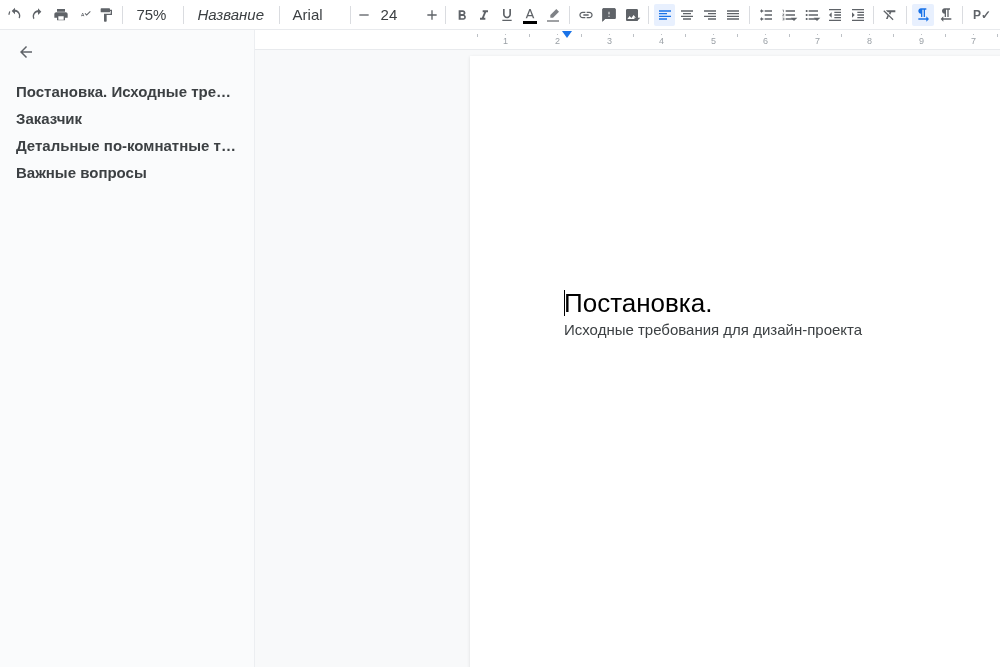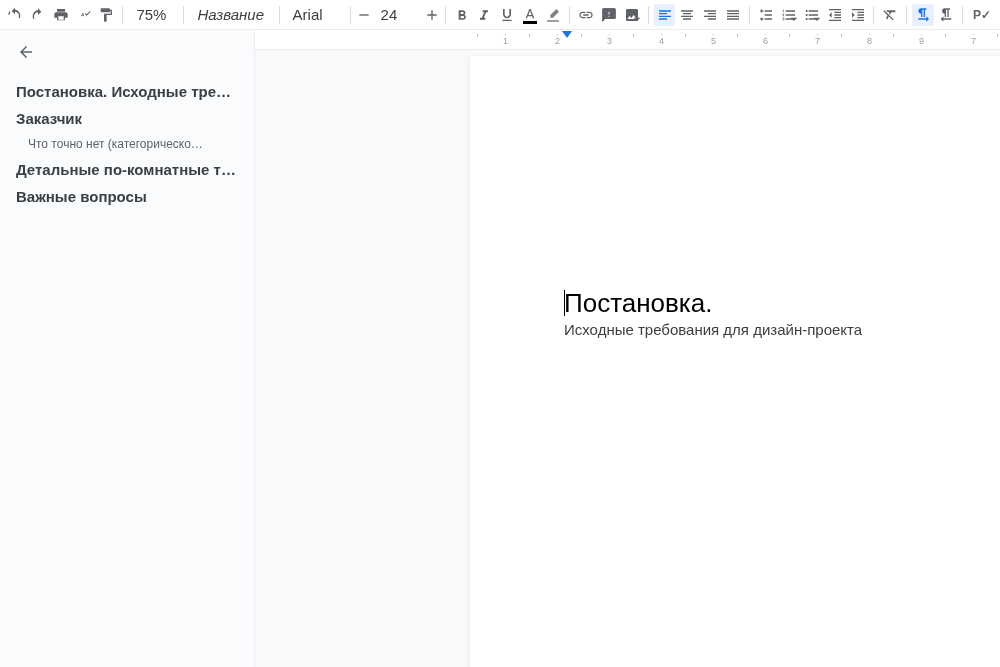--- a/index.html
+++ b/index.html
@@ -344,21 +344,20 @@
 <div class="workspace">
   <div class="outline">
     <div class="back">
       <svg viewBox="0 0 24 24">
           <path fill="currentColor" d="M20 11H7.8l5.6-5.6L12 4l-8 8 8 8 1.4-1.4L7.8 13H20z"></path>
         </svg>
     </div>
     <ul class="outline-list" id="outline-list">
         <li>Постановка. Исходные тре…</li>
         <li>Заказчик</li>
-        <li class="sub">Что точно нет (категорическо…</li>
         <li>Детальные по-комнатные т…</li>
         <li>Важные вопросы</li>
       </ul>
   </div>
 
   <div class="doc-area">
     <div class="ruler" id="ruler">
       <div class="indent-marker" style="left:307px"></div>
 
     <div class="tick" style="left: 222px;"></div>

